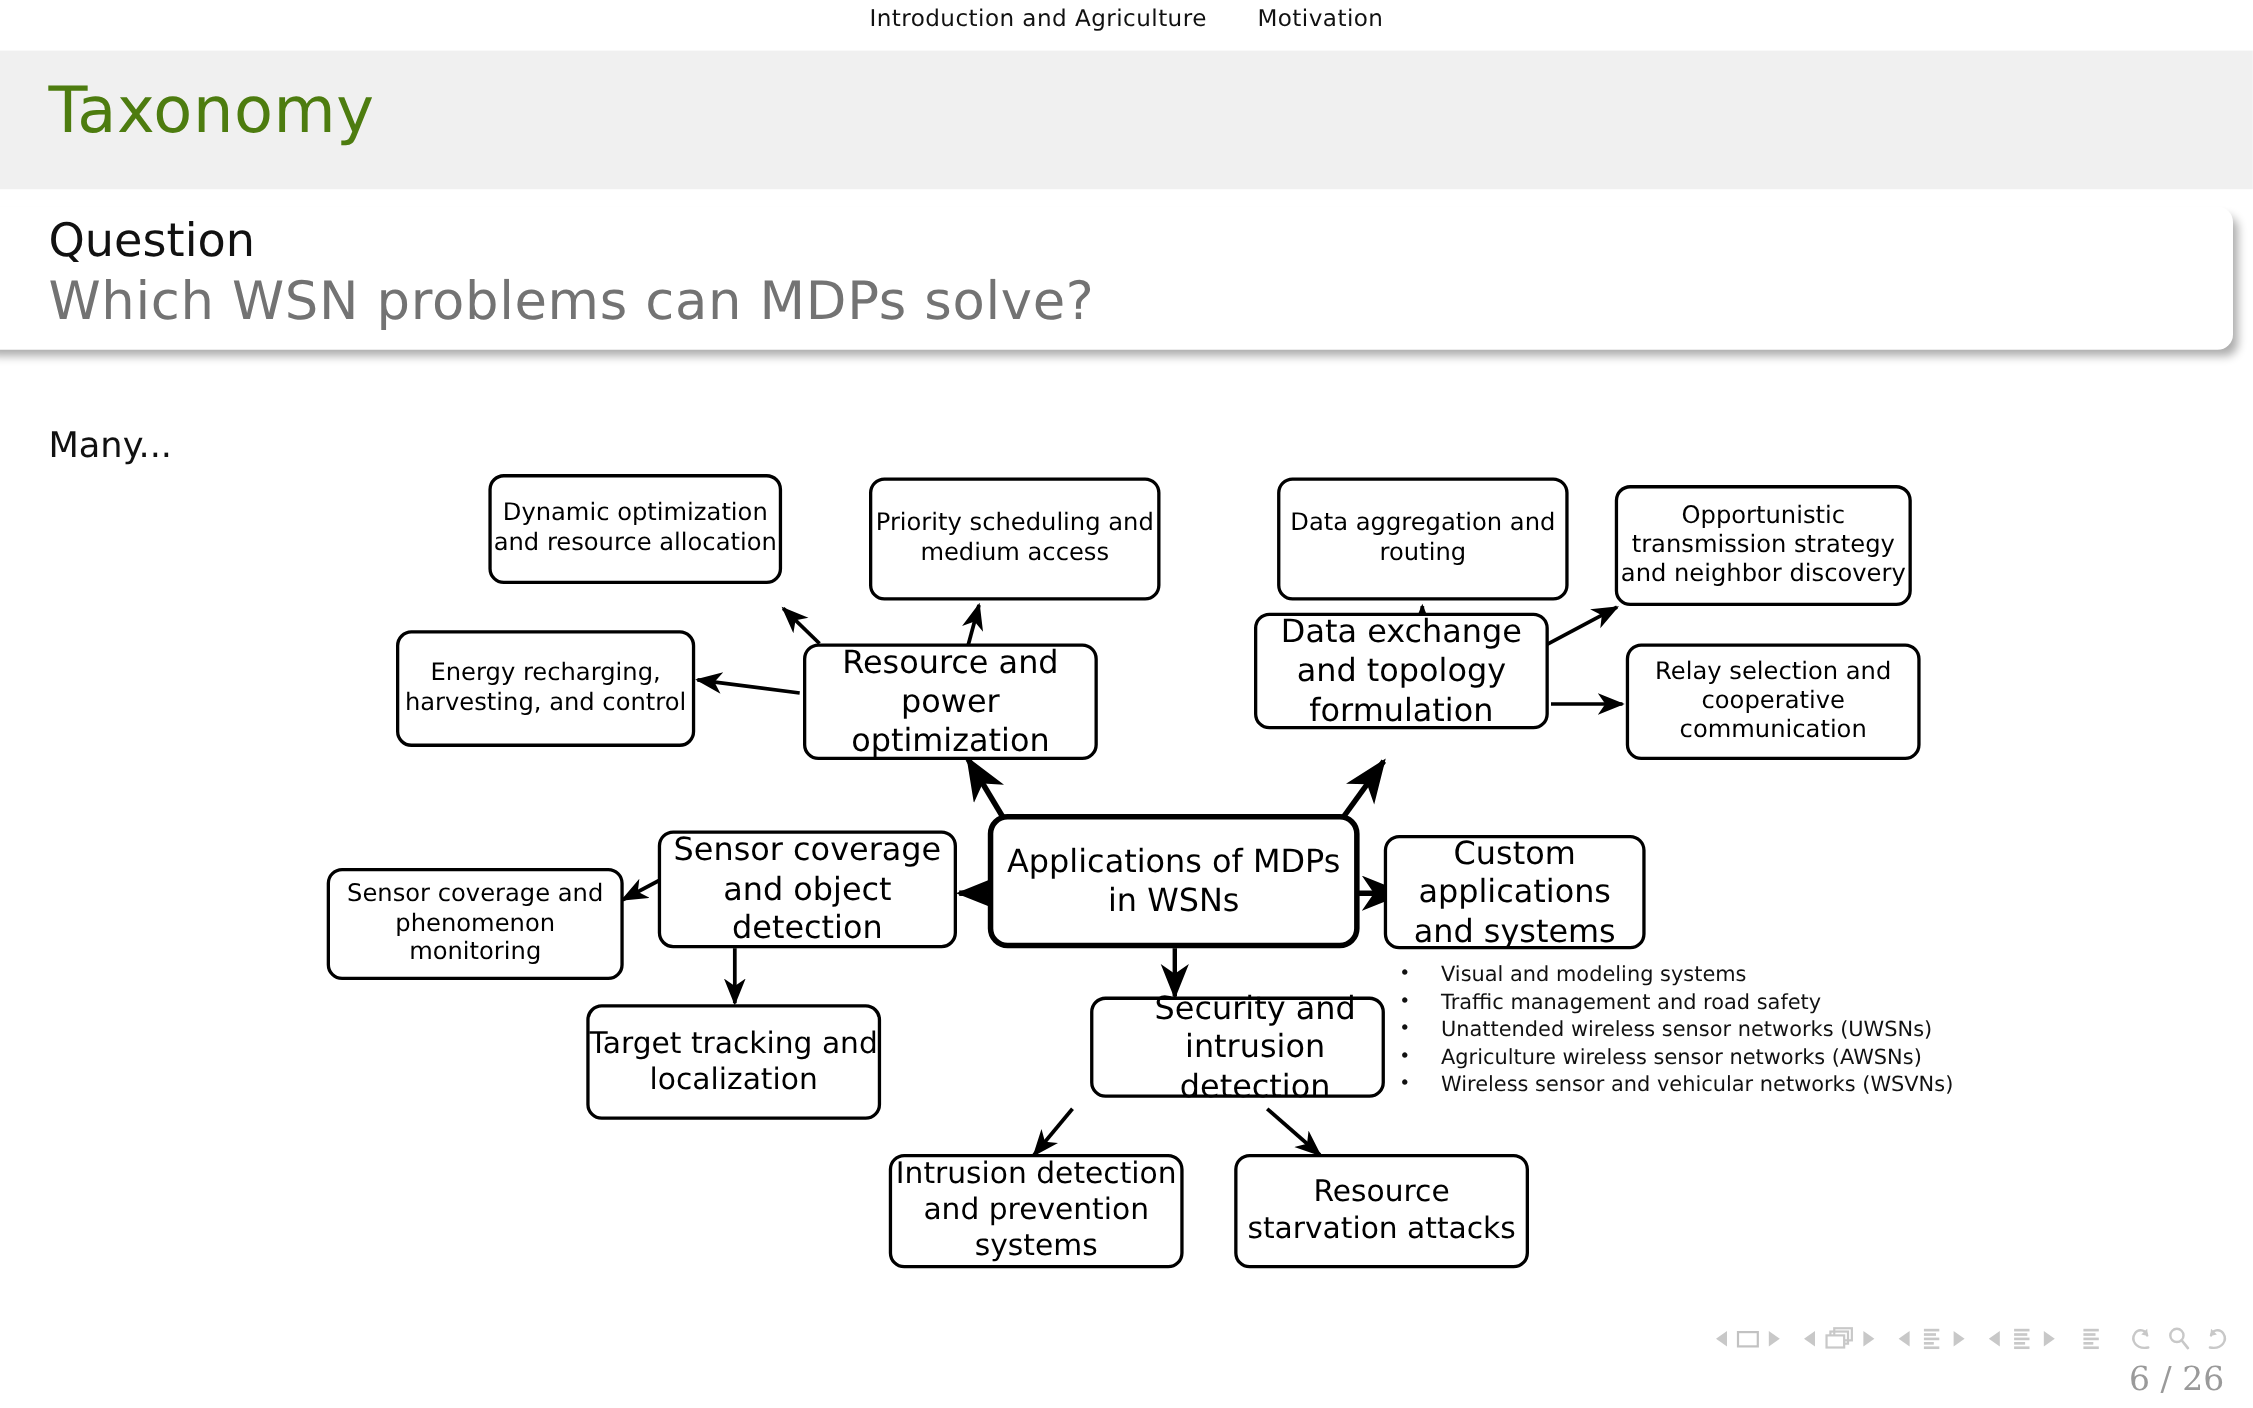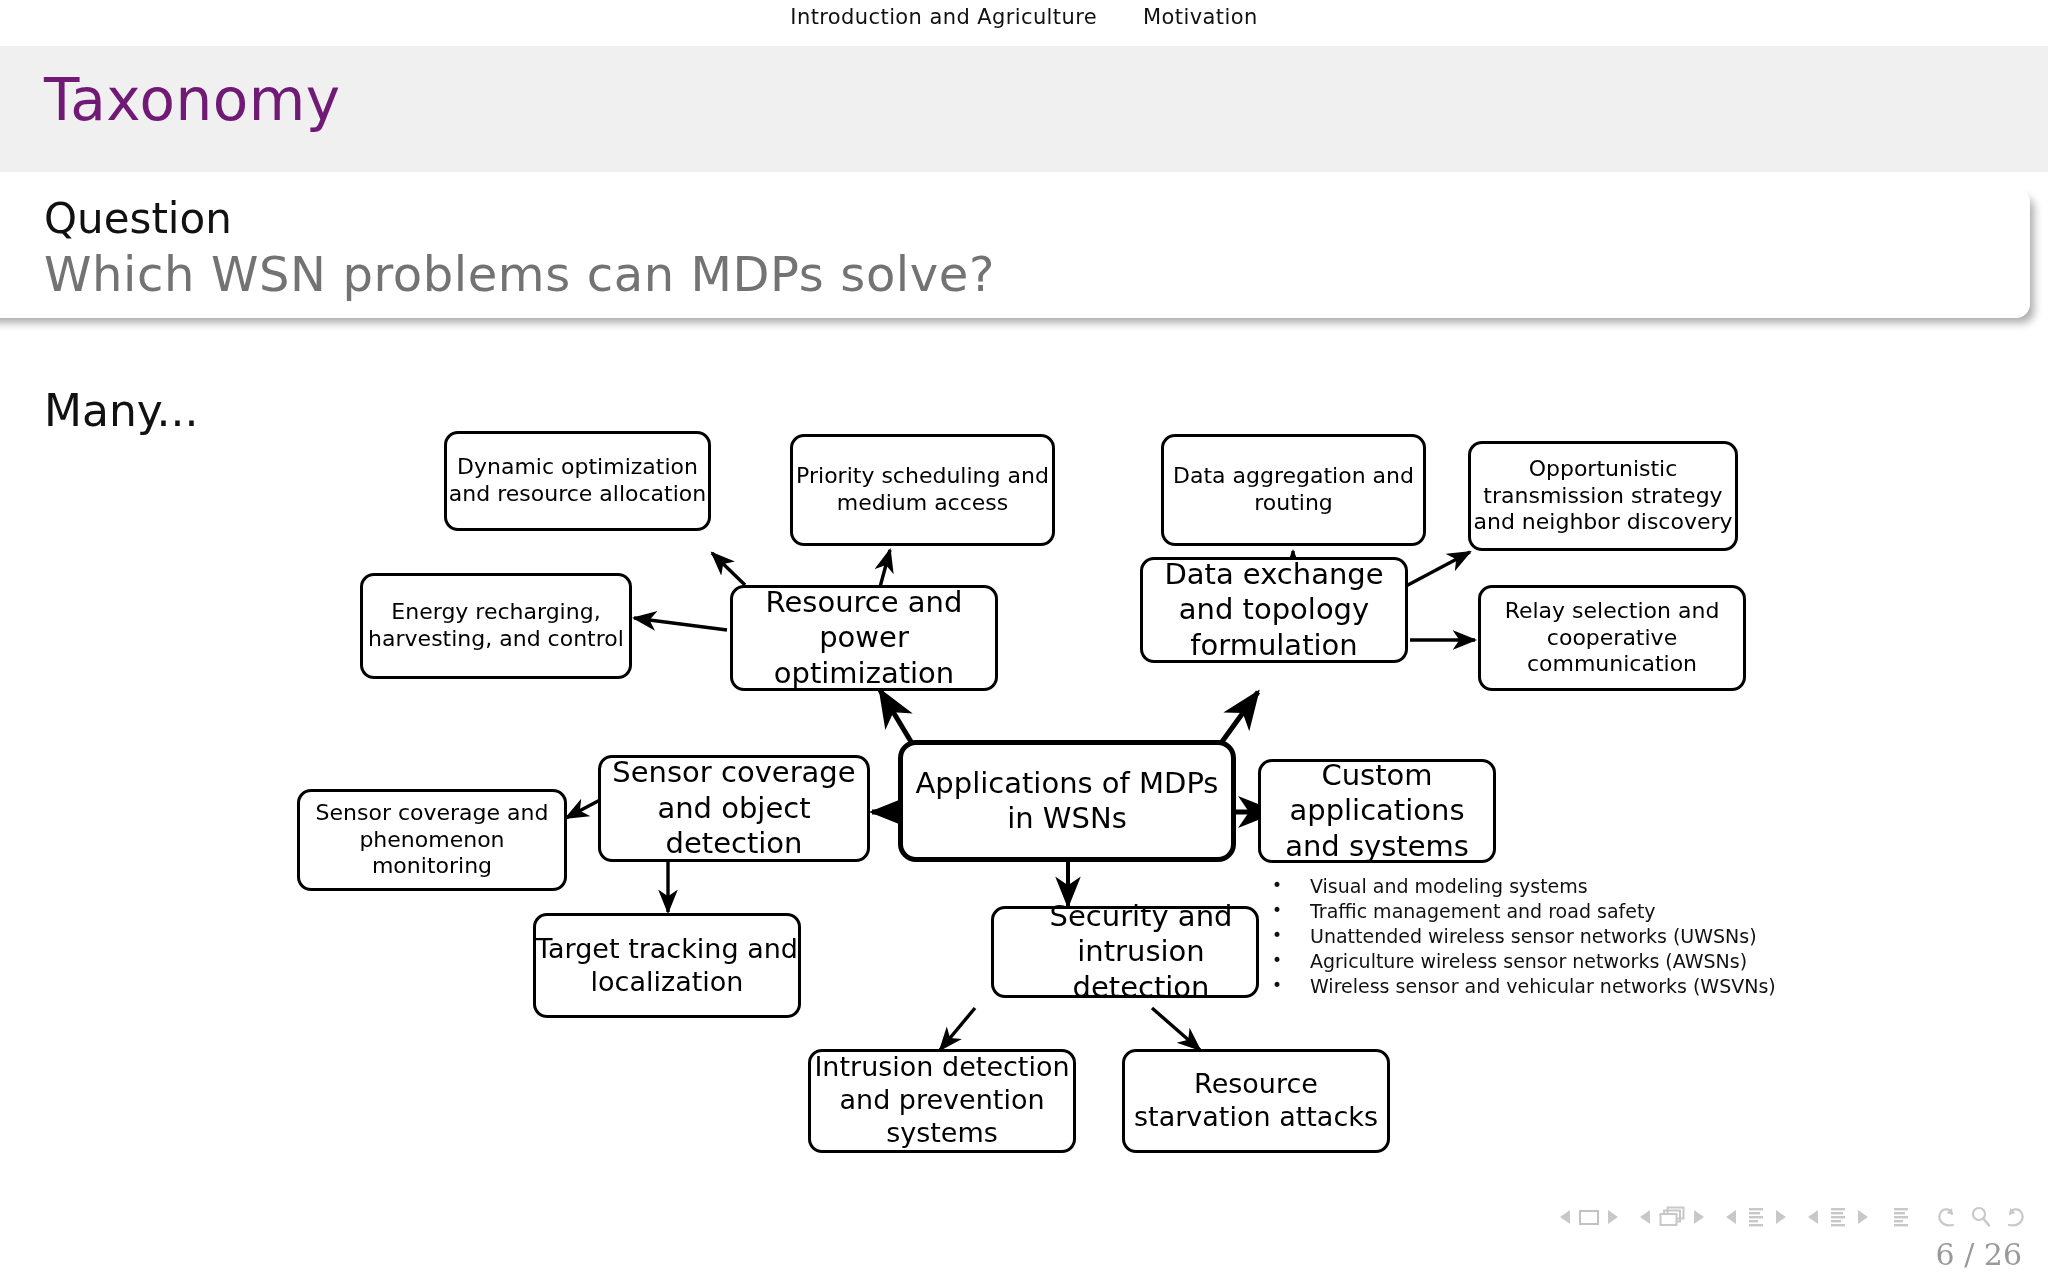--- a/index.html
+++ b/index.html
@@ -23,42 +23,42 @@
   }
   #headline .nav span{display:inline-block;}
   #headline .nav .sec{margin-right:46px;}
   
   #titlebar{
     position:absolute;left:0;top:46px;width:2048px;height:126px;
     background:#f0f0f0;
   }
   #titlebar .title{
     position:absolute;left:44px;top:20px;
-    font-size:58px;font-weight:400;color:#701a75;
+    font-size:58px;font-weight:400;color:#4d7c0f;
     letter-spacing:.5px;
   }
   
   #questionblock{
     position:absolute;left:-22px;top:188px;width:2052px;height:130px;
     background:#ffffff;
     border-radius:14px;
     box-shadow:6px 7px 9px -2px rgba(0,0,0,.33);
   }
   #questionblock .qtitle{
     position:absolute;left:66px;top:6px;
     font-size:42px;color:#111;
   }
   #questionblock .qtext{
     position:absolute;left:66px;top:58px;
     font-size:48px;color:#737373;letter-spacing:.6px;
   }
   
   #many{
     position:absolute;left:44px;top:385px;
-    font-size:44px;color:#111;
+    font-size:32px;color:#111;
   }
   
   #diagram{
     position:absolute;left:0;top:0;width:2048px;height:1280px;
     pointer-events:none;
   }
   .node{
     position:absolute;
     box-sizing:border-box;
     background:#ffffff;

